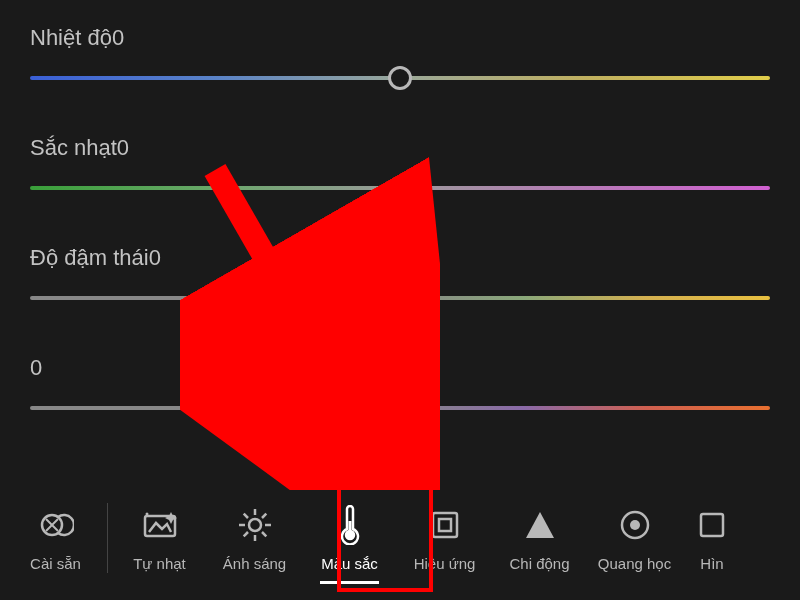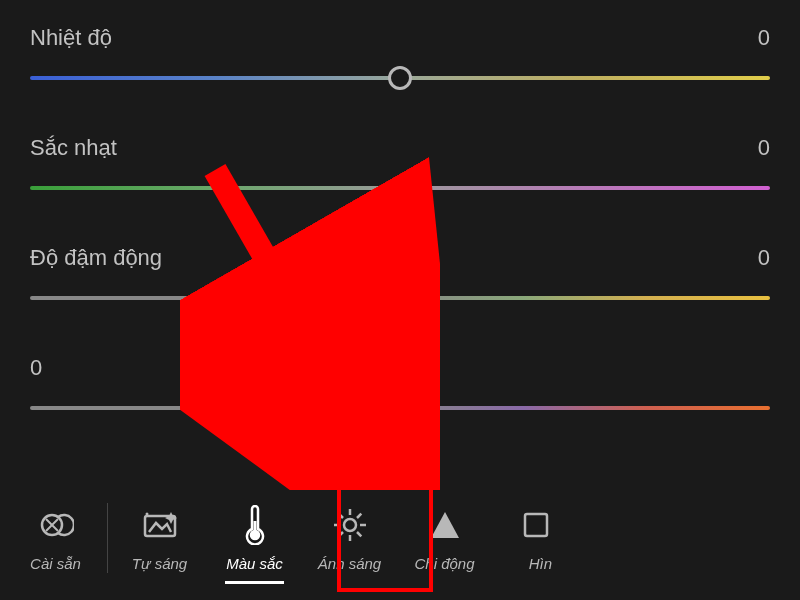--- a/index.html
+++ b/index.html
@@ -12,24 +12,23 @@
       position: relative;
     }
     .panel {
       padding: 25px 30px 0 30px;
     }
     .slider-group {
       margin-bottom: 45px;
     }
     .slider-header {
       display: flex;
-      justify-content: space-between;
+      justify-content: flex-start;
       align-items: center;
       margin-bottom: 15px;
-      gap: 20px;
     }
     .slider-label {
       color: #c2c2c2;
       font-size: 22px;
       font-weight: 400;
     }
     .slider-value {
       color: #c2c2c2;
       font-size: 22px;
       font-weight: 400;
@@ -72,21 +71,20 @@
     .toolbar {
       position: absolute;
       bottom: 0;
       left: 0;
       right: 0;
       height: 125px;
       display: flex;
       align-items: center;
       padding: 0 8px;
       background: #1a1a1a;
-      font-style: italic;
     }
     .tool {
       display: flex;
       flex-direction: column;
       align-items: center;
       justify-content: center;
       color: #b8b8b8;
       font-size: 16px;
       width: 95px;
       height: 100px;
@@ -163,21 +161,21 @@
       <span class="slider-value">0</span>
     </div>
     <div class="slider-track-wrap">
       <div class="slider-track track-tint"></div>
       <div class="slider-handle"></div>
     </div>
   </div>
 
   <div class="slider-group">
     <div class="slider-header">
-      <span class="slider-label">Độ đậm động</span>
+      <span class="slider-label">Độ đậm thái</span>
       <span class="slider-value">0</span>
     </div>
     <div class="slider-track-wrap">
       <div class="slider-track track-vibrance"></div>
       <div class="slider-handle"></div>
     </div>
   </div>
 
   <div class="slider-group">
     <div class="slider-header">
@@ -209,64 +207,82 @@
 
   <div class="tool">
     <span class="tool-icon">
       <svg width="38" height="30" viewBox="0 0 38 30" fill="none">
         <rect x="4" y="6" width="30" height="20" rx="2" stroke="#b8b8b8" stroke-width="2.5" fill="none"></rect>
         <path d="M8 22 L15 13 L21 19 L26 14 L30 22" stroke="#b8b8b8" stroke-width="2.5" fill="none"></path>
         <path d="M30 2 l2 4 l4 2 l-4 2 l-2 4 l-2 -4 l-4 -2 l4 -2 z" fill="#b8b8b8"></path>
         <circle cx="6" cy="4" r="1.5" fill="#b8b8b8"></circle>
       </svg>
     </span>
-    <span class="tool-label">Tự sáng</span>
-  </div>
-
-  <div class="tool active">
-    <span class="tool-icon">
-      <svg width="26" height="40" viewBox="0 0 26 40" fill="none" stroke="#ffffff" stroke-width="2.5">
-        <path d="M10 4 a3 3 0 0 1 6 0 V24 a8 8 0 1 1 -6 0 Z" fill="none"></path>
-        <circle cx="13" cy="30" r="4" fill="#ffffff" stroke="none"></circle>
-        <line x1="13" y1="16" x2="13" y2="28" stroke="#ffffff" stroke-width="3"></line>
-      </svg>
-    </span>
-    <span class="tool-label">Màu sắc</span>
-    <div class="tool-underline"></div>
+    <span class="tool-label">Tự nhạt</span>
   </div>
 
   <div class="tool">
     <span class="tool-icon">
       <svg width="36" height="36" viewBox="0 0 36 36" fill="none" stroke="#b8b8b8" stroke-width="2.5">
         <circle cx="18" cy="18" r="6" fill="none"></circle>
         <line x1="18" y1="2" x2="18" y2="8"></line>
         <line x1="18" y1="28" x2="18" y2="34"></line>
         <line x1="2" y1="18" x2="8" y2="18"></line>
         <line x1="28" y1="18" x2="34" y2="18"></line>
         <line x1="6.7" y1="6.7" x2="11" y2="11"></line>
         <line x1="25" y1="25" x2="29.3" y2="29.3"></line>
         <line x1="6.7" y1="29.3" x2="11" y2="25"></line>
         <line x1="25" y1="11" x2="29.3" y2="6.7"></line>
       </svg>
     </span>
     <span class="tool-label">Ánh sáng</span>
   </div>
 
+  <div class="tool active">
+    <span class="tool-icon">
+      <svg width="26" height="40" viewBox="0 0 26 40" fill="none" stroke="#ffffff" stroke-width="2.5">
+        <path d="M10 4 a3 3 0 0 1 6 0 V24 a8 8 0 1 1 -6 0 Z" fill="none"></path>
+        <circle cx="13" cy="30" r="4" fill="#ffffff" stroke="none"></circle>
+        <line x1="13" y1="16" x2="13" y2="28" stroke="#ffffff" stroke-width="3"></line>
+      </svg>
+    </span>
+    <span class="tool-label">Màu sắc</span>
+    <div class="tool-underline"></div>
+  </div>
+
+  <div class="tool">
+    <span class="tool-icon">
+      <svg width="32" height="32" viewBox="0 0 32 32" fill="none" stroke="#b8b8b8" stroke-width="2.5">
+        <rect x="4" y="4" width="24" height="24" rx="2" fill="none"></rect>
+        <rect x="10" y="10" width="12" height="12" fill="none"></rect>
+      </svg>
+    </span>
+    <span class="tool-label">Hiệu ứng</span>
+  </div>
 
   <div class="tool">
     <span class="tool-icon">
       <svg width="32" height="30" viewBox="0 0 32 30" fill="#b8b8b8">
         <path d="M16 2 L30 28 L2 28 Z"></path>
       </svg>
     </span>
     <span class="tool-label">Chi động</span>
   </div>
 
-
-  <div class="tool" style="width:60px;align-items:flex-end;">
+  <div class="tool">
+    <span class="tool-icon">
+      <svg width="34" height="34" viewBox="0 0 34 34" fill="none" stroke="#b8b8b8" stroke-width="2.5">
+        <circle cx="17" cy="17" r="13" fill="none"></circle>
+        <circle cx="17" cy="17" r="5" fill="#b8b8b8" stroke="none"></circle>
+      </svg>
+    </span>
+    <span class="tool-label">Quang học</span>
+  </div>
+
+  <div class="tool" style="width:60px;">
     <span class="tool-icon">
       <svg width="32" height="32" viewBox="0 0 32 32" fill="none" stroke="#b8b8b8" stroke-width="2.5">
         <rect x="5" y="5" width="22" height="22" rx="2" fill="none"></rect>
       </svg>
     </span>
     <span class="tool-label">Hìn</span>
   </div>
 
 </div>
 

